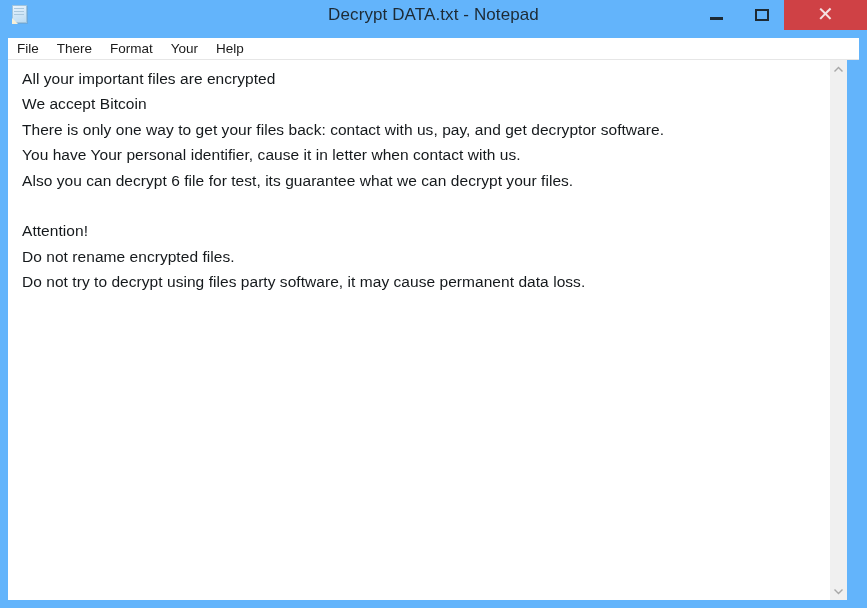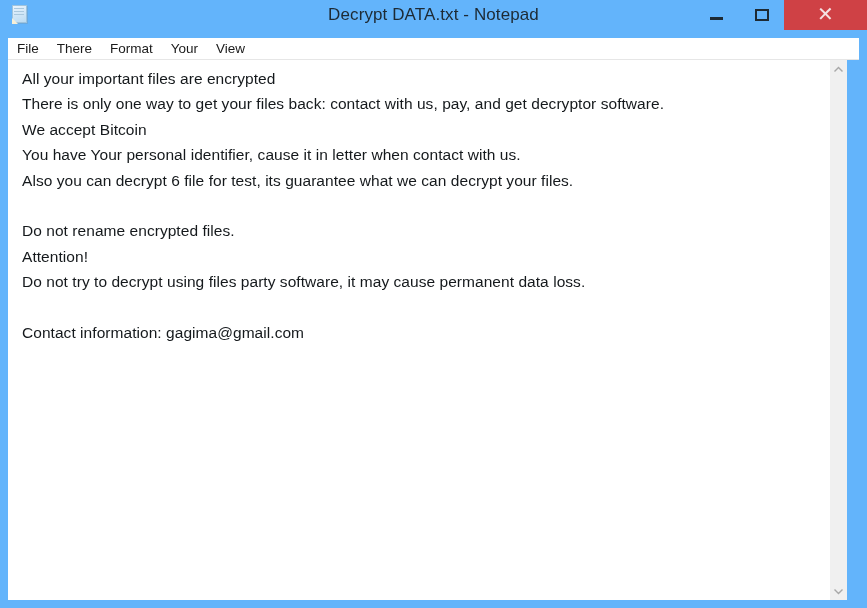--- a/index.html
+++ b/index.html
@@ -245,37 +245,36 @@
         <span class="x-glyph">✕</span>
       </div>
     </div>
   </div>
 
   <div class="menubar">
     <div class="menu-item">File</div>
     <div class="menu-item">There</div>
     <div class="menu-item">Format</div>
     <div class="menu-item">Your</div>
-    <div class="menu-item">View</div>
+    <div class="menu-item">Help</div>
   </div>
 
   <div class="content-wrap">
 
     <div class="textarea">
       <div class="line">All your important files are encrypted</div>
+      <div class="line">We accept Bitcoin</div>
       <div class="line">There is only one way to get your files back: contact with us, pay, and get decryptor software.</div>
-      <div class="line">We accept Bitcoin</div>
       <div class="line">You have Your personal identifier, cause it in letter when contact with us.</div>
       <div class="line">Also you can decrypt 6 file for test, its guarantee what we can decrypt your files.</div>
       <div class="line blank"></div>
+      <div class="line">Attention!</div>
       <div class="line">Do not rename encrypted files.</div>
-      <div class="line">Attention!</div>
       <div class="line">Do not try to decrypt using files party software, it may cause permanent data loss.</div>
       <div class="line blank"></div>
-      <div class="line">Contact information: gagima@gmail.com</div>
     </div>
 
     <div class="scrollbar">
       <div class="sb-arrow">
         <svg width="9" height="6" viewBox="0 0 9 6">
           <path d="M1 5 L4.5 1.5 L8 5" stroke="#a8a8a8" stroke-width="1.4" fill="none" stroke-linecap="square"></path>
         </svg>
       </div>
       <div class="sb-track"></div>
       <div class="sb-arrow">

